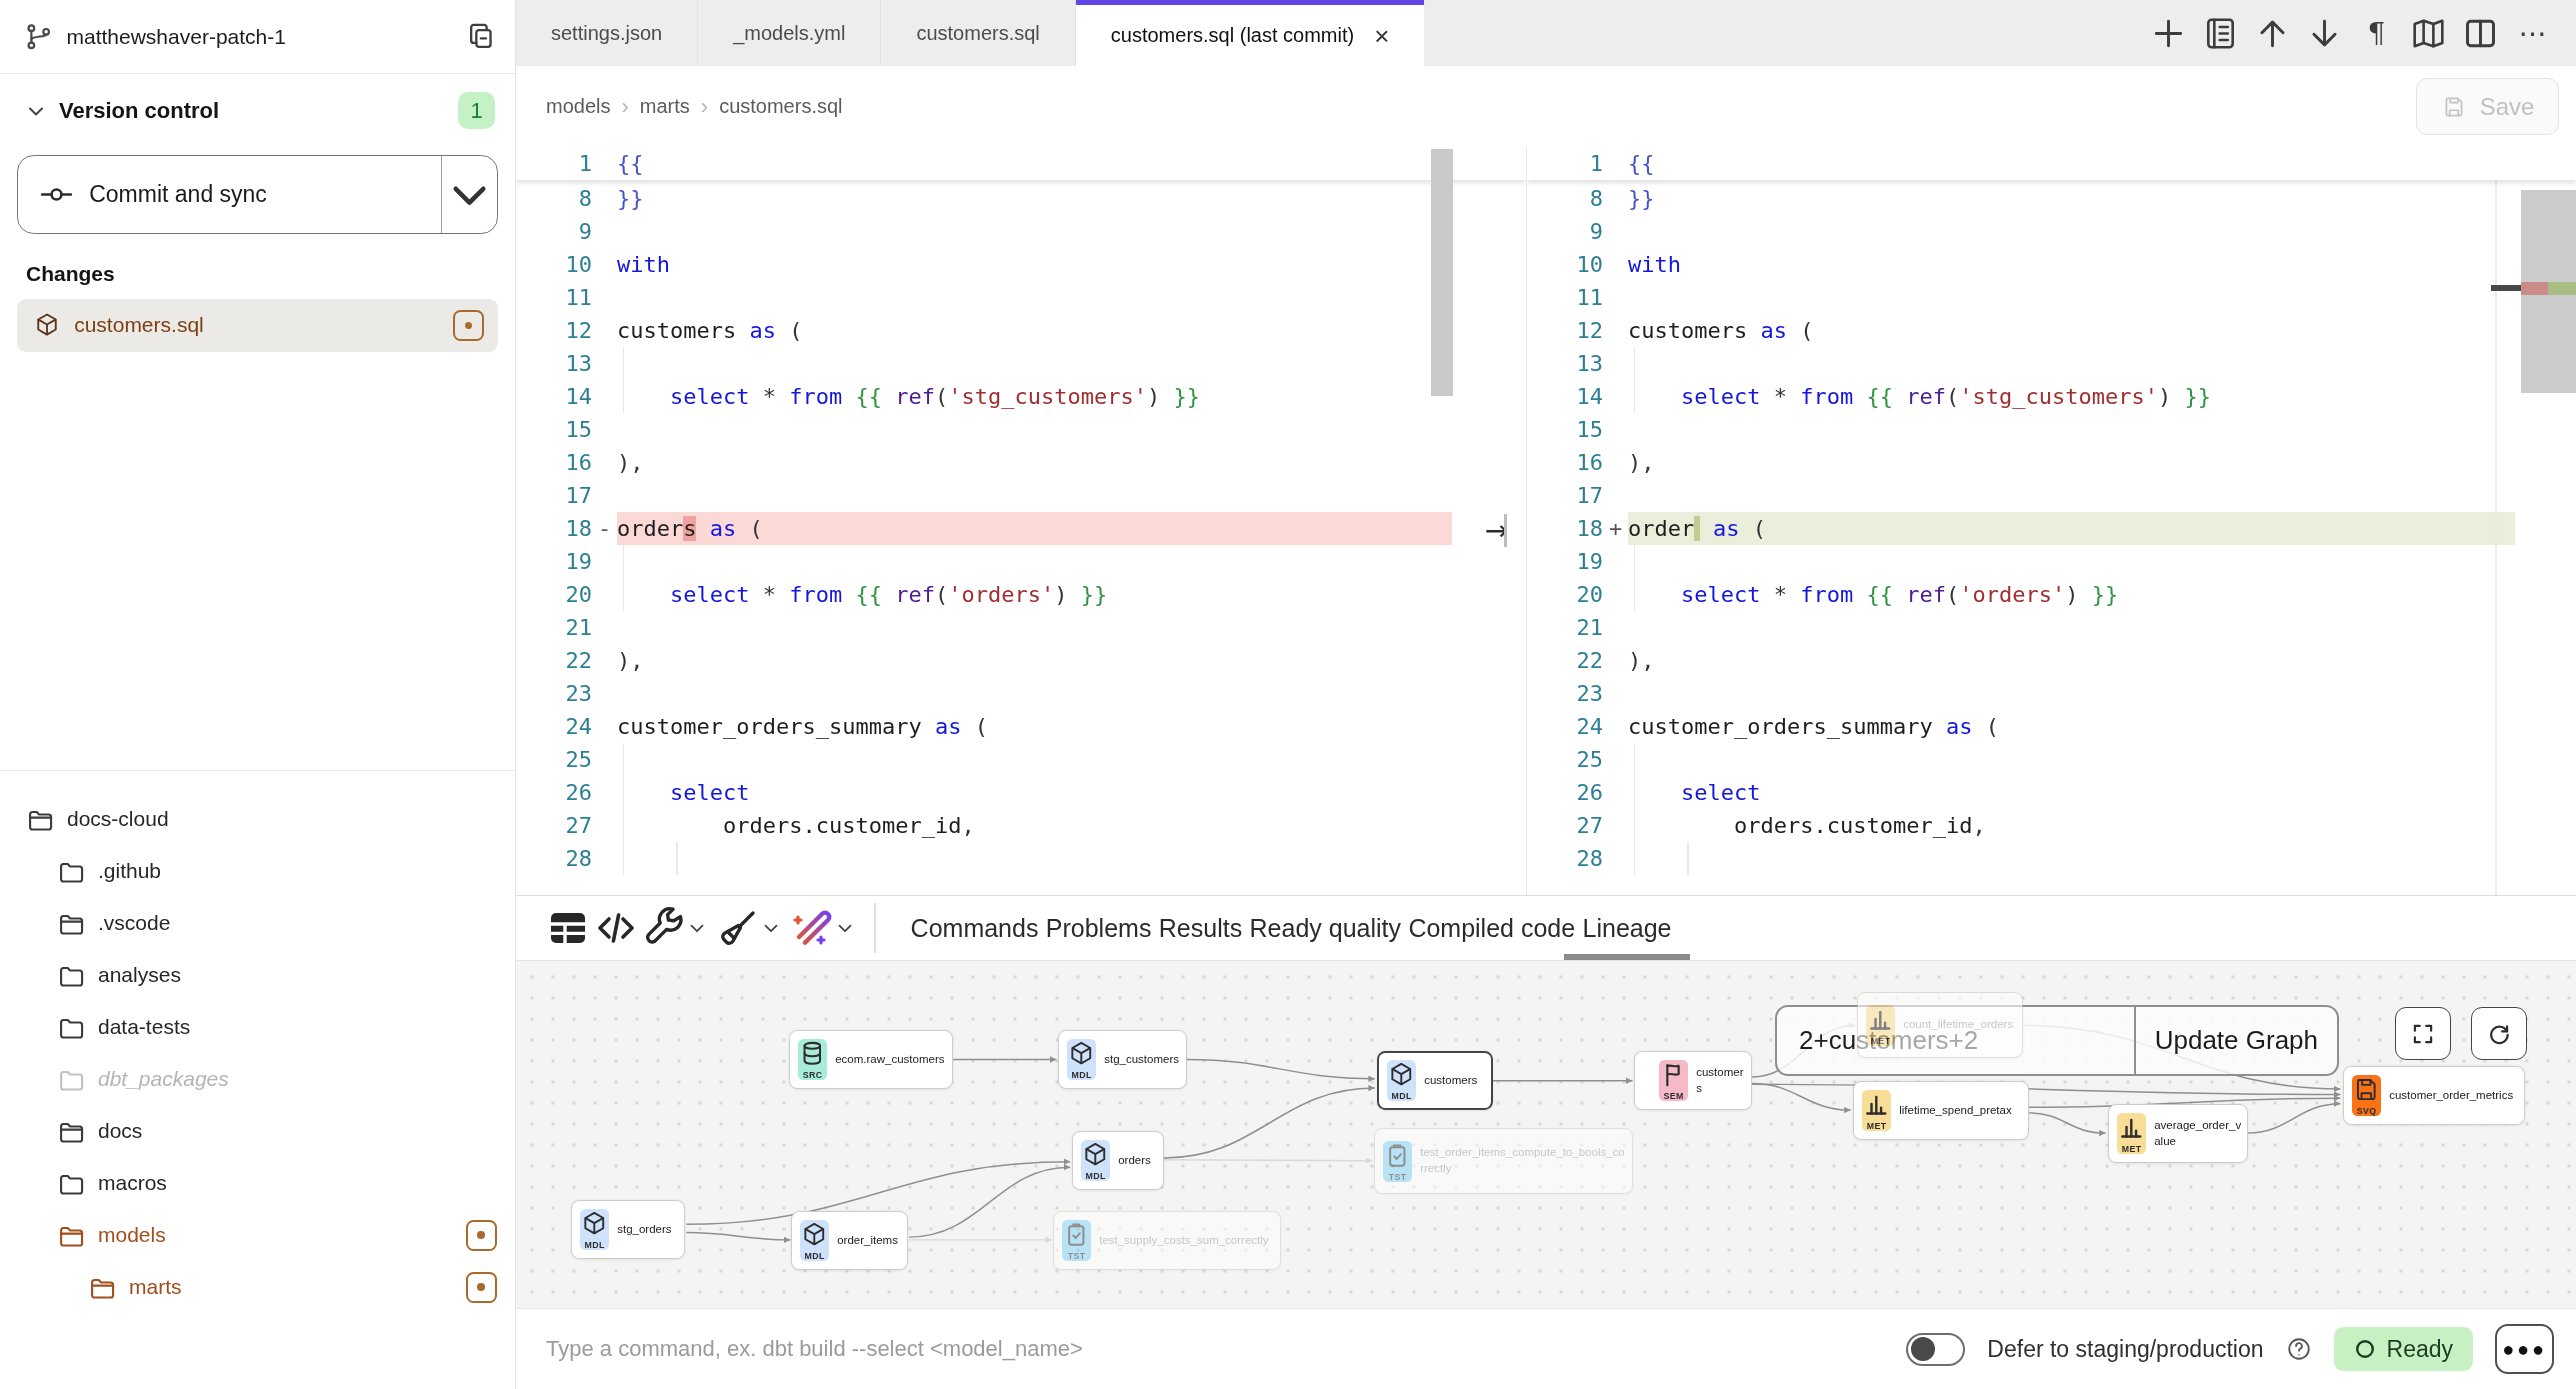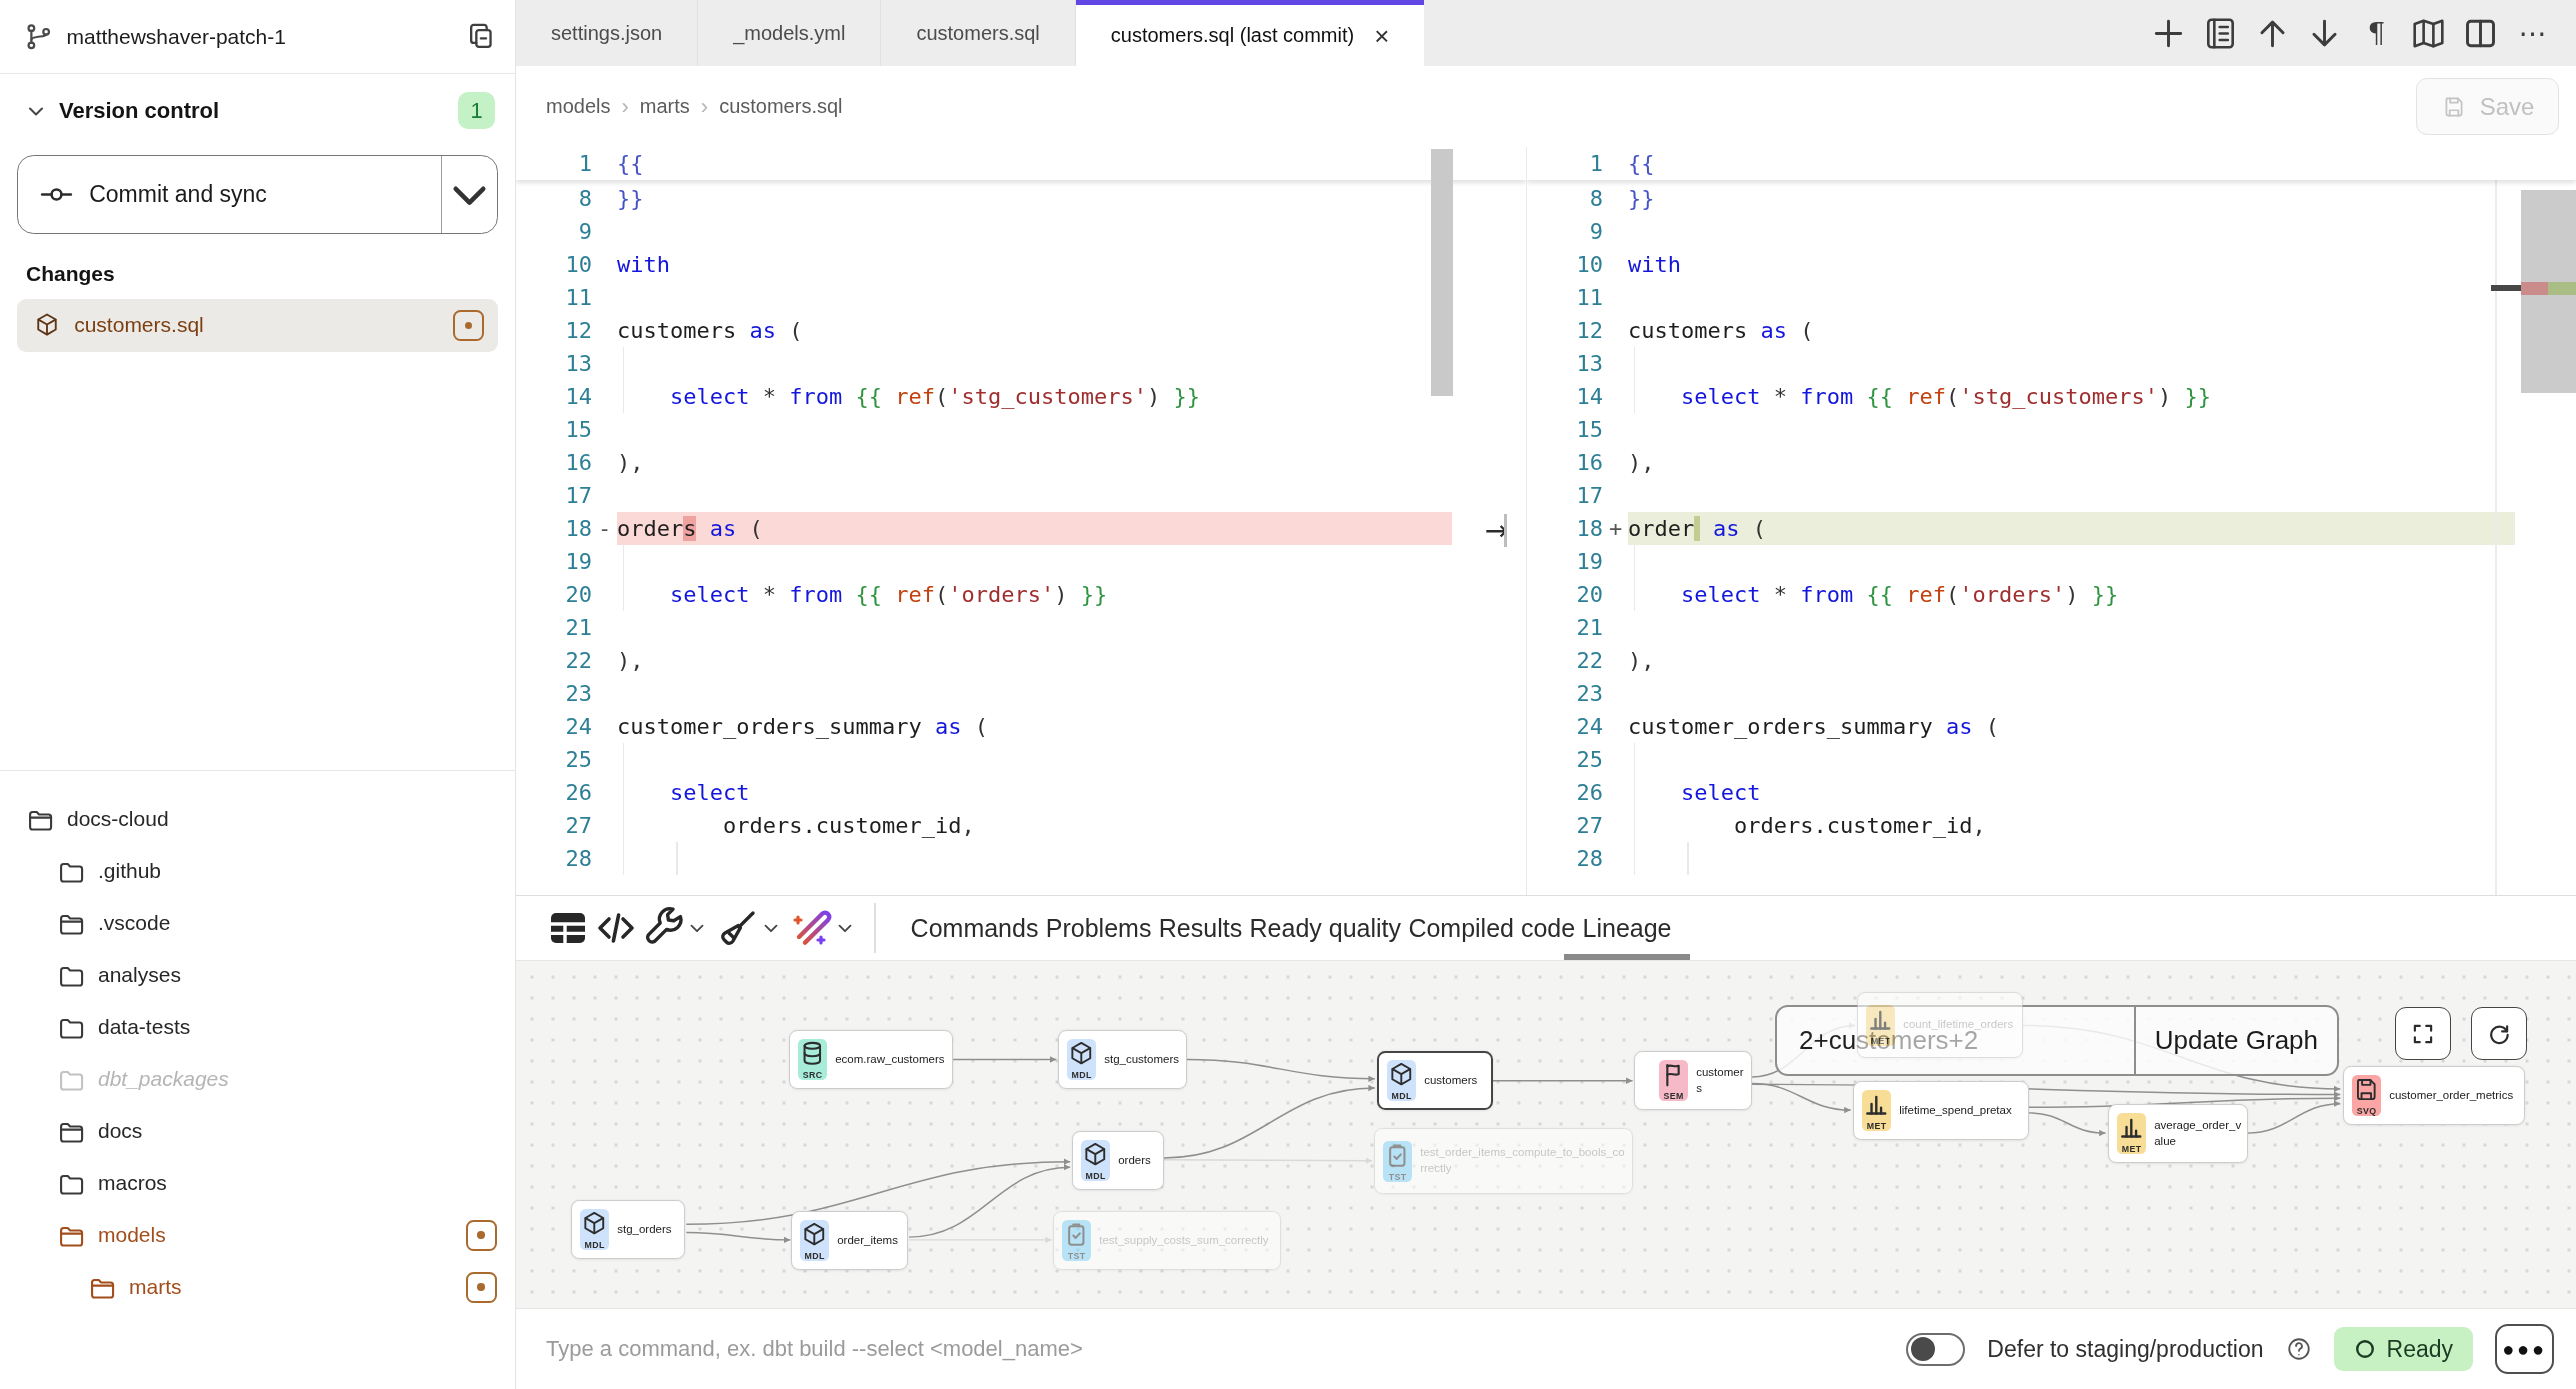--- a/index.html
+++ b/index.html
@@ -72,21 +72,21 @@
   .pane-right .rows { right:61px; }
   .crow { height:33px; display:flex; font-size:22px; line-height:33px; white-space:pre; }
   .ln { width:76px; text-align:right; color:#2d7f95; flex:none; }
   .sign { width:25px; text-align:center; color:#555; flex:none; }
   .code { flex:1; position:relative; white-space:pre; }
   .crow.del .code { background:#fbd9d6; }
   .crow.add .code { background:#ebeeda; }
   .sticky { position:absolute; top:0; left:0; right:0; height:33px; background:#fff; box-shadow:0 2.8px 4.6px rgba(0,0,0,.12); z-index:6; }
   .guide { position:absolute; top:0; bottom:0; width:1.8px; background:#e9e9e9; }
   .tk-k { color:#1316dc; } .tk-i { color:#1e1e1e; } .tk-p { color:#333; }
-  .tk-j { color:#2f9440; } .tk-o { color:#4653c5; } .tk-r { color:#c2410c; } .tk-s { color:#a02e2e; }
+  .tk-j { color:#2f9440; } .tk-o { color:#4653c5; } .tk-r { color:#4c1d95; } .tk-s { color:#a02e2e; }
   .dc { background:#efa29f; }
   .am { display:inline-block; width:5.5px; height:25px; background:#c3cd92; vertical-align:-4.6px; }
   .sb-left { position:absolute; left:915px; top:1.8px; width:22px; height:247px; background:#c9c9c9; z-index:7; }
   .rev-arrow { position:absolute; left:962px; top:367px; width:37px; height:33px; font-size:28px; color:#2b2b2b; text-align:center; line-height:33px; z-index:8; font-family:"DejaVu Sans", sans-serif; }
   .rev-bar { position:absolute; left:988px; top:367px; width:2.8px; height:33px; background:#bdbdbd; z-index:8; }
   .mini-sep { position:absolute; left:1979px; top:0; width:1.8px; height:100%; background:#ececec; }
   .mini-thumb { position:absolute; left:2005px; top:43px; width:55px; height:203px; background:#cbcbcb; }
   .mini-dash { position:absolute; left:1975px; top:138px; width:31px; height:6.4px; background:#474747; }
   .mini-red { position:absolute; left:2005px; top:135px; width:28px; height:13px; background:#c98c8a; }
   .mini-green { position:absolute; left:2032px; top:135px; width:28px; height:13px; background:#a9bd85; }
@@ -108,21 +108,21 @@
   .node { position:absolute; background:#fff; border:1.4px solid #cccccc; border-radius:8.3px; box-shadow:0 0.9px 2.8px rgba(0,0,0,.08); display:flex; align-items:center; padding-left:8.3px; z-index:10; }
   .node.selected { border:2.8px solid #454545; }
   .node.faded { opacity:.5; }
   .node.faded .nname { color:#9a9a9a; }
   .node.ghost { opacity:.6; z-index:40; }
   .node.ghost .nname { color:#a8a8a8; }
   .nbadge { width:28.6px; height:41px; border-radius:5.5px; display:flex; flex-direction:column; align-items:center; justify-content:center; gap:1.8px; flex:none; color:#2d2d2d; }
   .nbadge svg { width:14px; height:14px; }
   .nbadge .blab { font-size:8.8px; font-weight:bold; letter-spacing:0.3px; }
   .b-SRC { background:#a7ecd9; } .b-MDL { background:#cfe2fb; } .b-TST { background:#7dd3fc; }
-  .b-SEM { background:#f6b9c8;margin-left:16px; } .b-MET { background:#f7dd96; } .b-SVQ { background:#fca5a5; }
+  .b-SEM { background:#f6b9c8;margin-left:16px; } .b-MET { background:#f7dd96; } .b-SVQ { background:#f97316; }
   .nname { font-size:11.5px; color:#1b1b1b; margin-left:8.3px; line-height:1.35; word-break:break-all; padding-right:5.5px; }
   .graph-filter { position:absolute; left:1259px; top:44px; width:564px; height:71px; background:rgba(253,253,253,.82); border:2.3px solid #8e8e8e; border-radius:13px; display:flex; align-items:stretch; z-index:30; }
   .gf-input { flex:1; border:none; outline:none; background:transparent; font-size:26px; color:#1f1f1f; padding:0 0 0 22px; font-family:"Liberation Sans", sans-serif; }
   .gf-div { width:1.8px; background:#8e8e8e; }
   .gf-btn { width:208px; display:flex; align-items:center; justify-content:center; font-size:26px; font-weight:500; color:#1c1c1c; }
   .gbtn { position:absolute; width:56px; height:53px; background:#fff; border:1.8px solid #454545; border-radius:11px; display:flex; align-items:center; justify-content:center; color:#2c2c2c; z-index:45; }
   .gbtn svg { width:26px; height:26px; }
   .gbtn.fs { left:1879px; top:46px; }
   .gbtn.rf { left:1955px; top:46px; }
 

